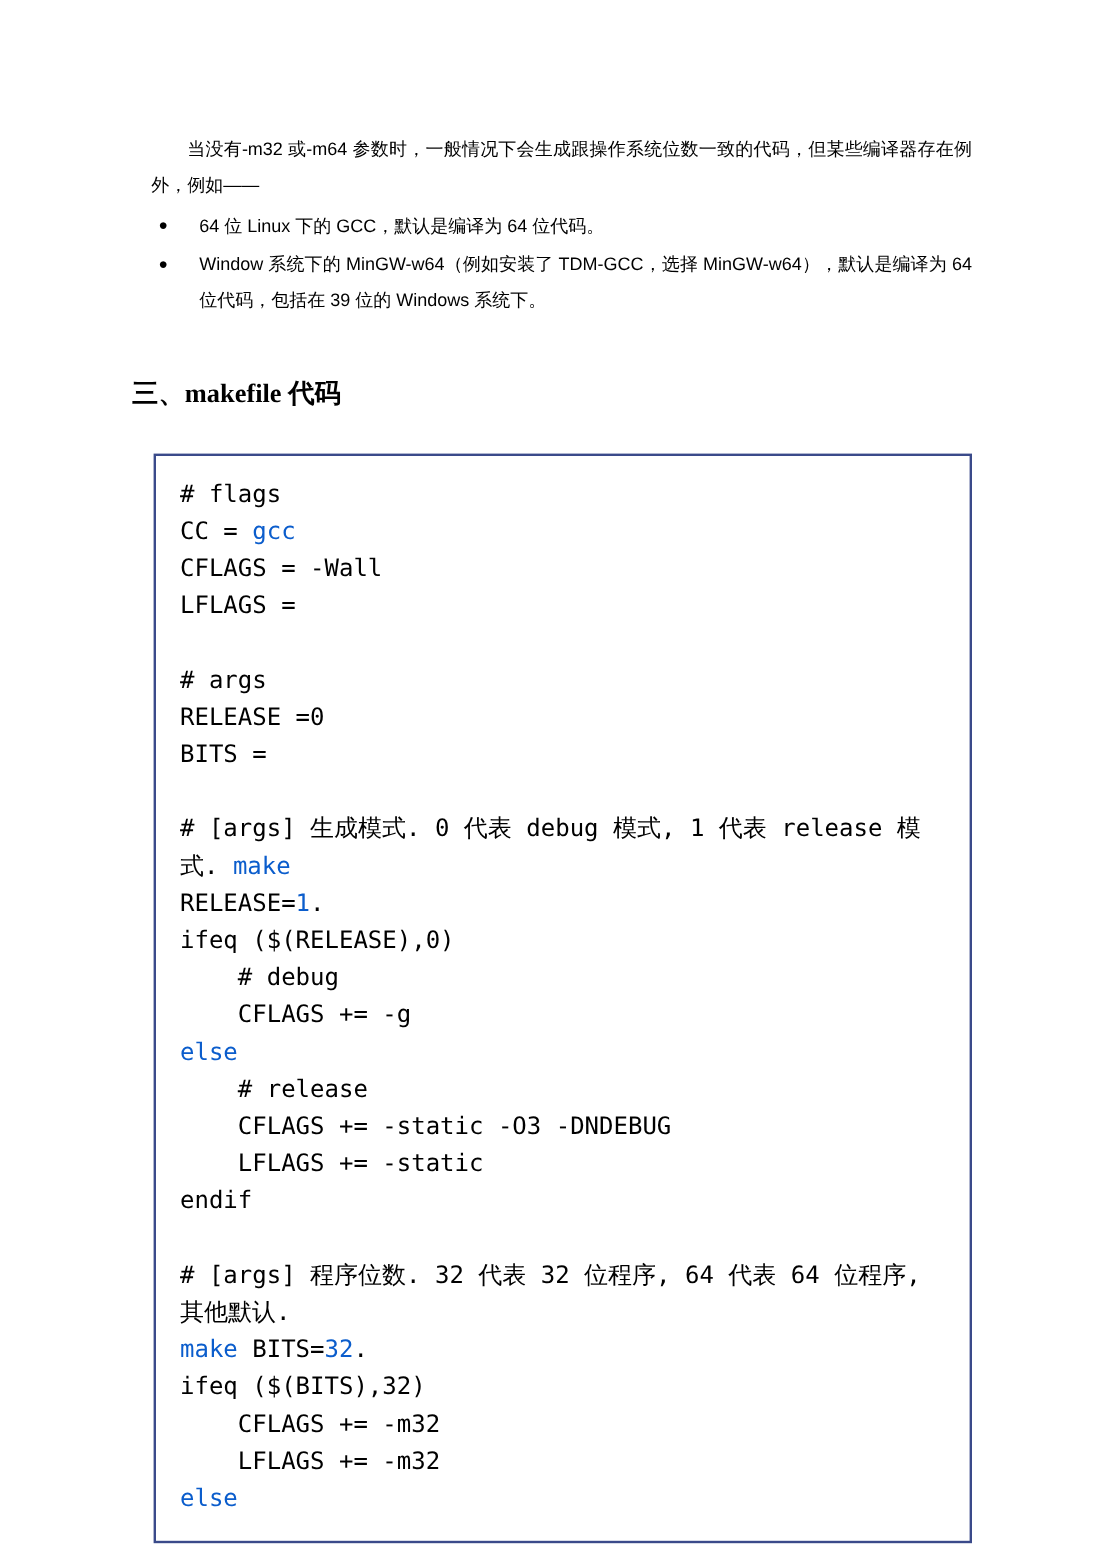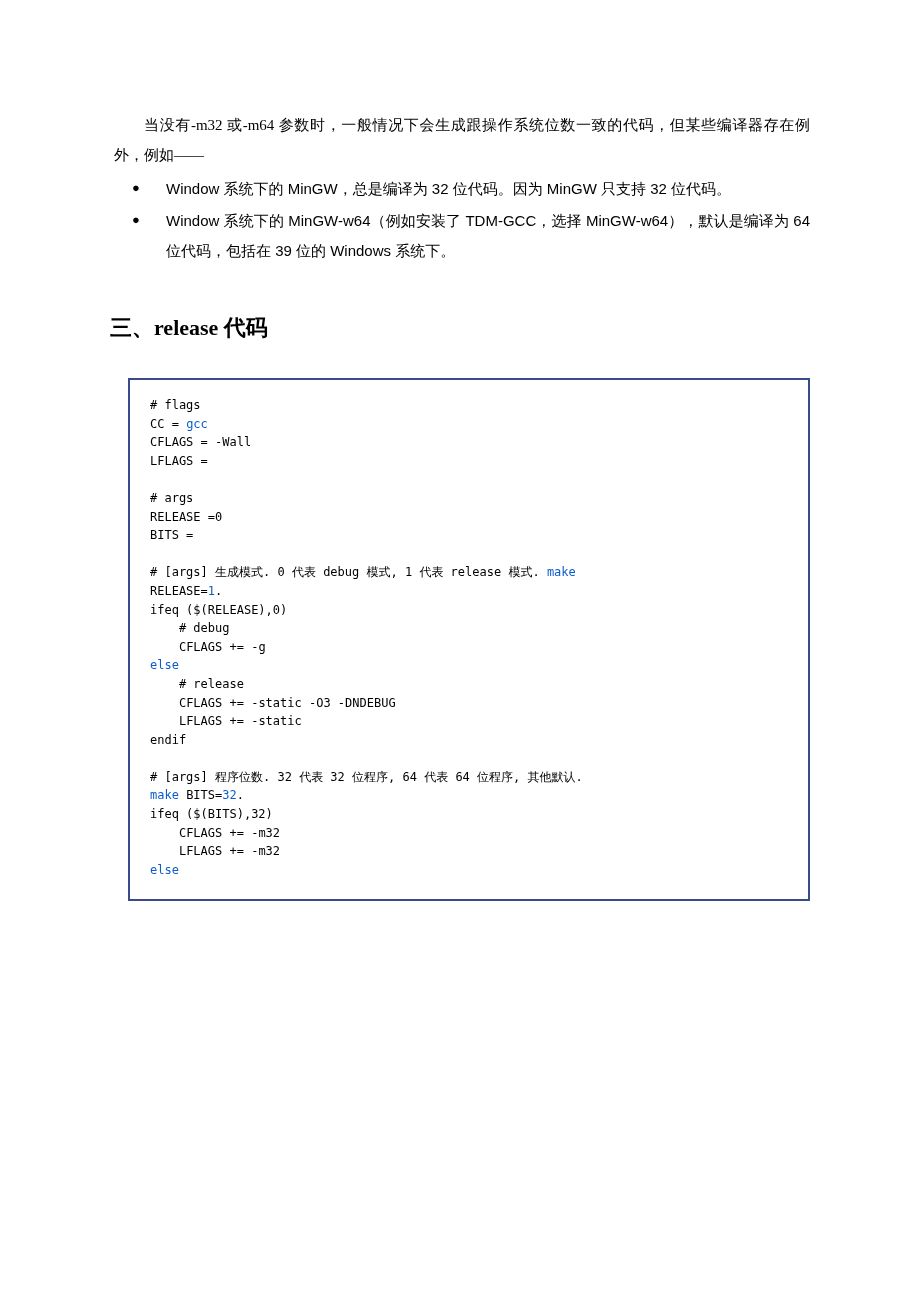--- a/index.html
+++ b/index.html
@@ -33,57 +33,56 @@
     content: "●";
     position: absolute;
     left: 22px;
     top: 0;
     font-size: 13px;
     color: #000;
     line-height: 2.2;
   }
   .para {
     text-indent: 2em;
-    margin: 0 0 4px 4px;
+    margin: 0 0 4px 16px;
     text-align: justify;
-    font-family: Liberation Serif, serif;
   }
   h2.section {
     font-family: "SimSun", serif;
     font-size: 22px;
     font-weight: bold;
     margin: 40px 0 28px 0;
   }
   .codebox {
     border: 2px solid #3a4a8a;
     margin: 8px 0 0 18px;
     padding: 16px 20px 20px 20px;
     font-family: "Consolas", "Menlo", "Monaco", monospace;
-    font-size: 12px;
+    font-size: 20px;
     line-height: 1.55;
     white-space: pre-wrap;
     word-break: break-word;
     color: #000;
   }
   .kw { color: #0b5dcc; }
 </style>
 </head>
 <body>
 
 <div class="page">
 
 
   <p class="para">当没有-m32 或-m64 参数时，一般情况下会生成跟操作系统位数一致的代码，但某些编译器存在例外，例如——</p>
 
   <ul class="bullet-list">
-    <li>Window 系统下的 MinGW，总是编译为 32 位代码。因为 MinGW 只支持 32 位代码。</li>
+    <li>64 位 Linux 下的 GCC，默认是编译为 64 位代码。</li>
     <li>Window 系统下的 MinGW-w64（例如安装了 TDM-GCC，选择 MinGW-w64），默认是编译为 64 位代码，包括在 39 位的 Windows 系统下。</li>
   </ul>
 
-  <h2 class="section">三、release 代码</h2>
+  <h2 class="section">三、makefile 代码</h2>
 
 
   <div class="codebox"><span># flags</span>
 <span>CC = </span><span class="kw">gcc</span>
 <span>CFLAGS = -Wall</span>
 <span>LFLAGS =</span>
 <span></span>
 <span># args</span>
 <span>RELEASE =0</span>
 <span>BITS =</span>

